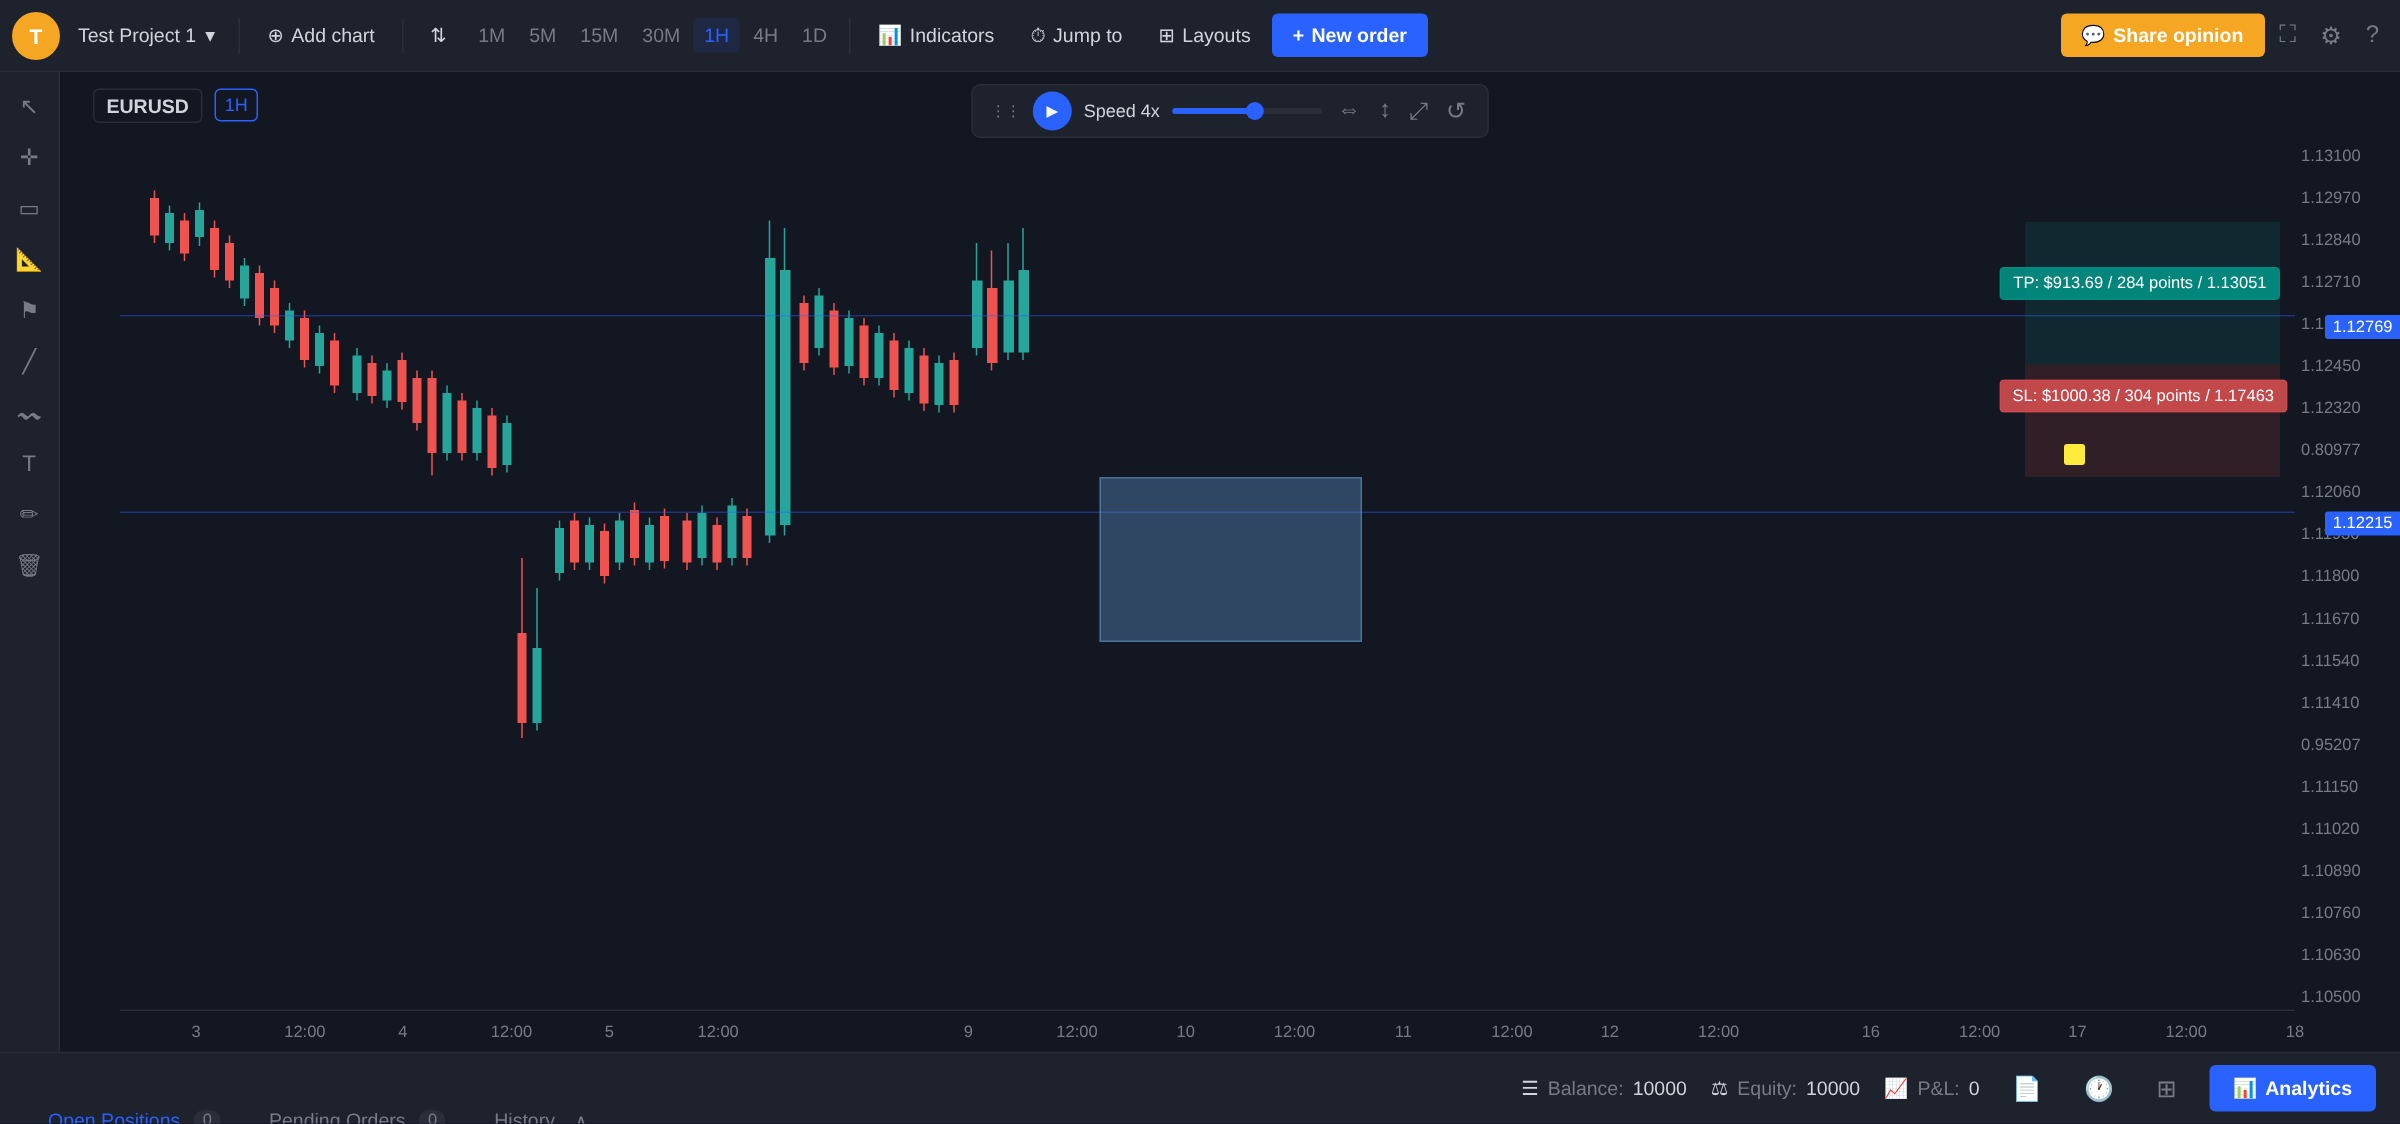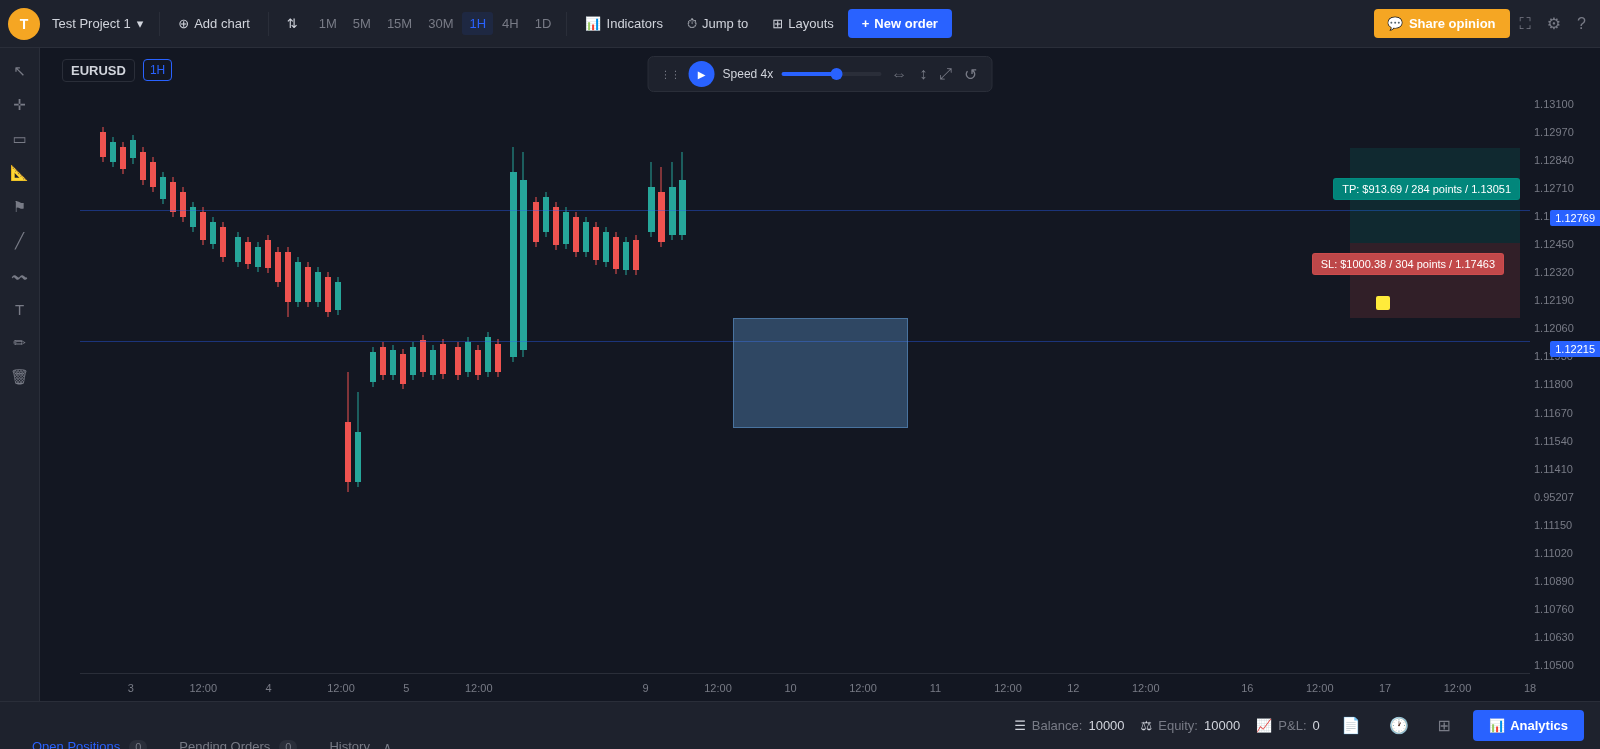--- a/index.html
+++ b/index.html
@@ -228,21 +228,21 @@
       border-radius: 3px;
       padding: 4px 8px;
       font-size: 11px;
       color: #fff;
       white-space: nowrap;
       z-index: 30;
     }
     .sl-box {
       position: absolute;
       top: 205px;
-      right: 96px;
+      right: 75px;
       background: rgba(220, 80, 80, 0.85);
       border: 1px solid #dc505080;
       border-radius: 3px;
       padding: 4px 8px;
       font-size: 11px;
       color: #fff;
       white-space: nowrap;
       z-index: 30;
     }
     .tp-fill {
@@ -594,21 +594,21 @@
     </svg>
 
     <div class="price-scale">
       <span>1.13100</span>
       <span>1.12970</span>
       <span>1.12840</span>
       <span>1.12710</span>
       <span>1.12580</span>
       <span>1.12450</span>
       <span>1.12320</span>
-      <span>1.12190</span>
+      <span>0.80977</span>
       <span>1.12060</span>
       <span>1.11930</span>
       <span>1.11800</span>
       <span>1.11670</span>
       <span>1.11540</span>
       <span>1.11410</span>
       <span>0.95207</span>
       <span>1.11150</span>
       <span>1.11020</span>
       <span>1.10890</span>

